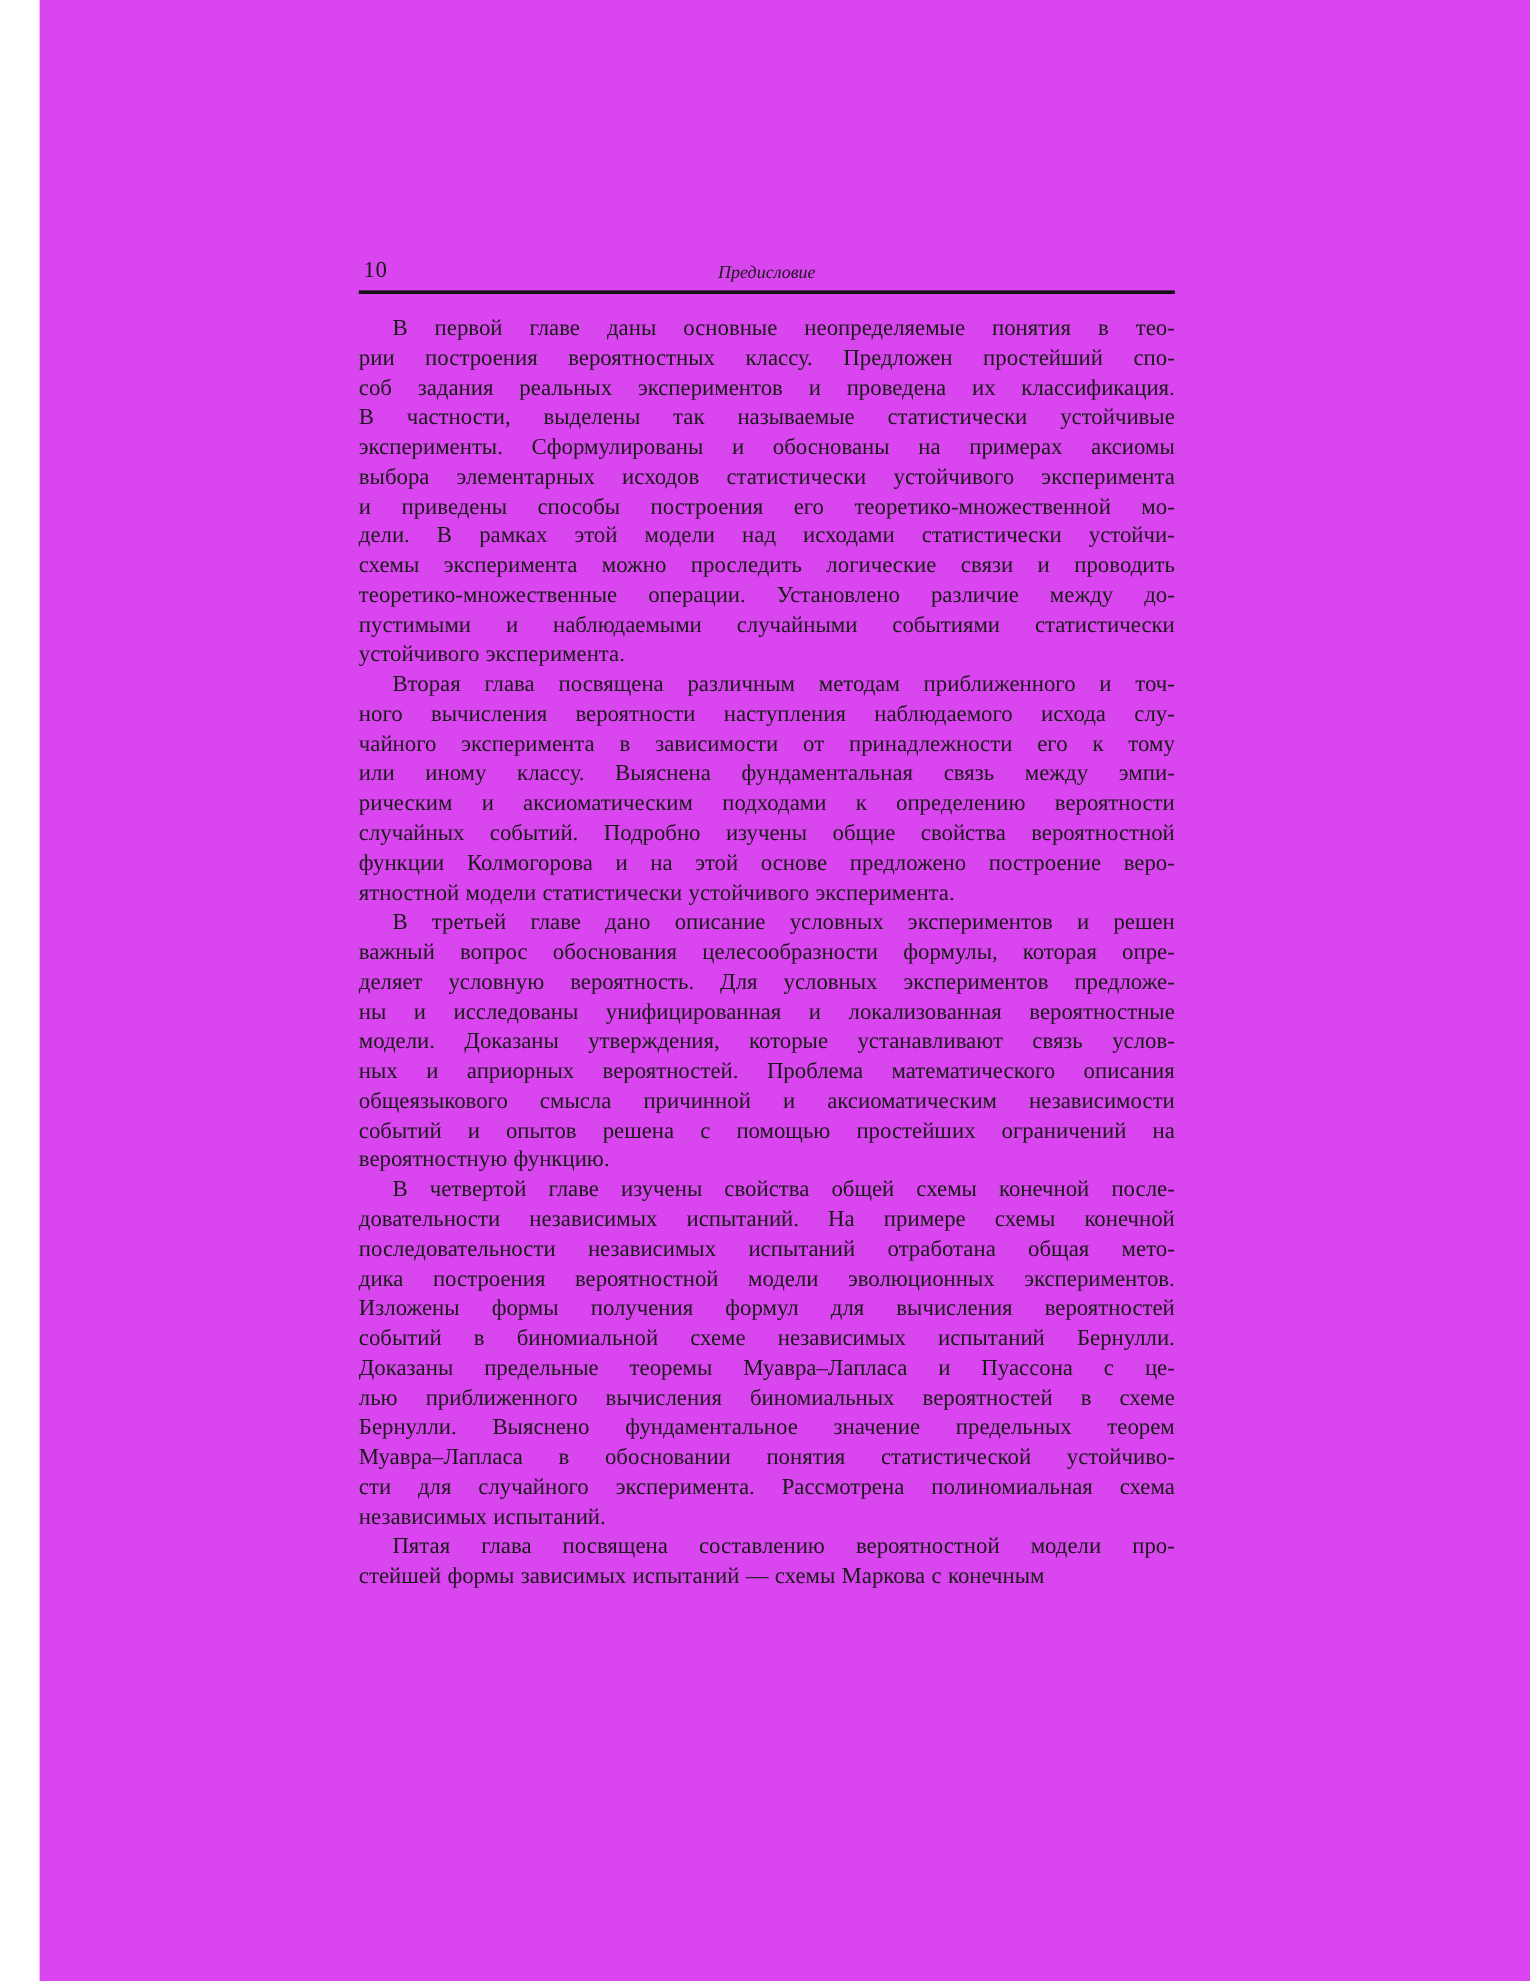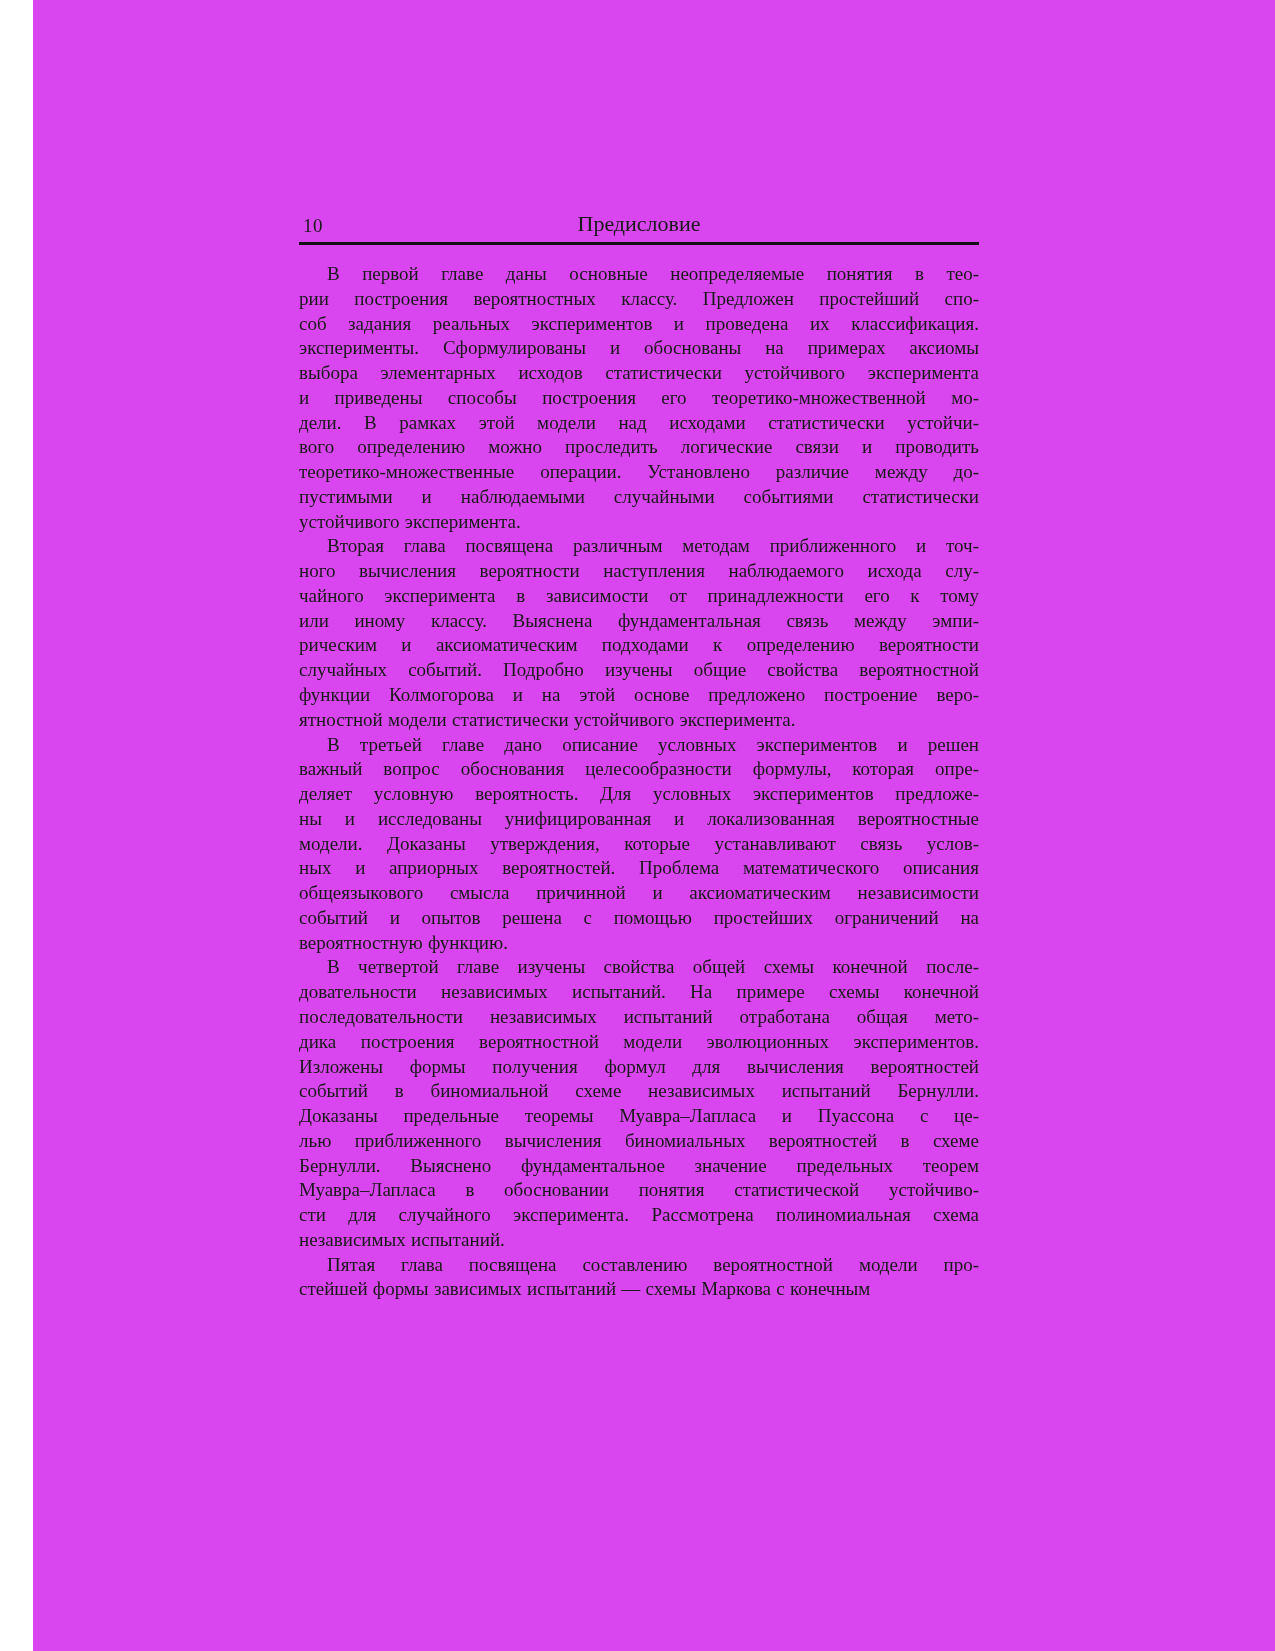--- a/index.html
+++ b/index.html
@@ -38,21 +38,22 @@
     left: 4px;
     bottom: 5px;
     font-size: 19px;
     letter-spacing: 0.5px;
   }
   .running-title {
     position: absolute;
     left: 0; right: 0;
     bottom: 5px;
     text-align: center;
-    font-size: 22px;
+    font-style: italic;
+    font-size: 15px;
   }
   .body-text {
     margin-top: 17px;
   }
   .line {
     font-size: 19px;
     line-height: 24.76px;
     text-align: justify;
     text-align-last: justify;
     word-spacing: 0.5px;
@@ -73,25 +74,26 @@
   <div class="content">
     <div class="running-head">
       <span class="page-num">10</span>
       <span class="running-title">Предисловие</span>
     </div>
     <div class="body-text">
         <div>
           <div class="line indent">В первой главе даны основные неопределяемые понятия в тео-</div>
           <div class="line">рии построения вероятностных классу. Предложен простейший спо-</div>
           <div class="line">соб задания реальных экспериментов и проведена их классификация.</div>
+          <div class="line">В частности, выделены так называемые статистически устойчивые</div>
           <div class="line">эксперименты. Сформулированы и обоснованы на примерах аксиомы</div>
           <div class="line">выбора элементарных исходов статистически устойчивого эксперимента</div>
           <div class="line">и приведены способы построения его теоретико-множественной мо-</div>
           <div class="line">дели. В рамках этой модели над исходами статистически устойчи-</div>
-          <div class="line">вого определению можно проследить логические связи и проводить</div>
+          <div class="line">схемы эксперимента можно проследить логические связи и проводить</div>
           <div class="line">теоретико-множественные операции. Установлено различие между до-</div>
           <div class="line">пустимыми и наблюдаемыми случайными событиями статистически</div>
           <div class="line last">устойчивого эксперимента.</div>
         </div>
         <div>
           <div class="line indent">Вторая глава посвящена различным методам приближенного и точ-</div>
           <div class="line">ного вычисления вероятности наступления наблюдаемого исхода слу-</div>
           <div class="line">чайного эксперимента в зависимости от принадлежности его к тому</div>
           <div class="line">или иному классу. Выяснена фундаментальная связь между эмпи-</div>
           <div class="line">рическим и аксиоматическим подходами к определению вероятности</div>

